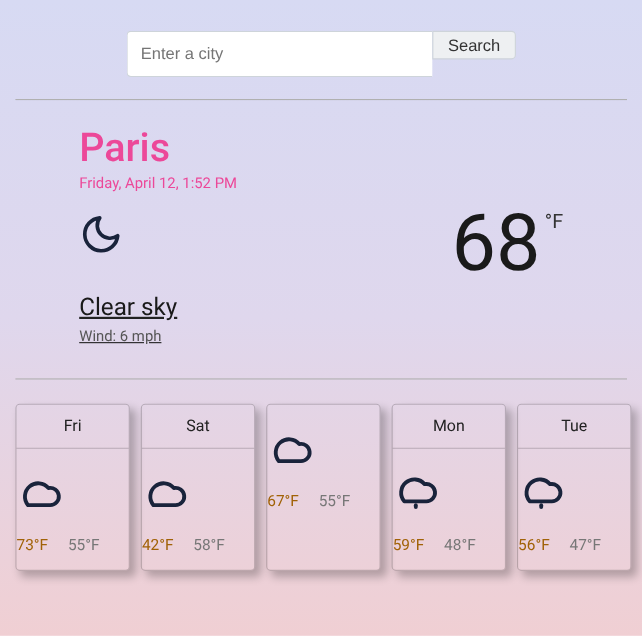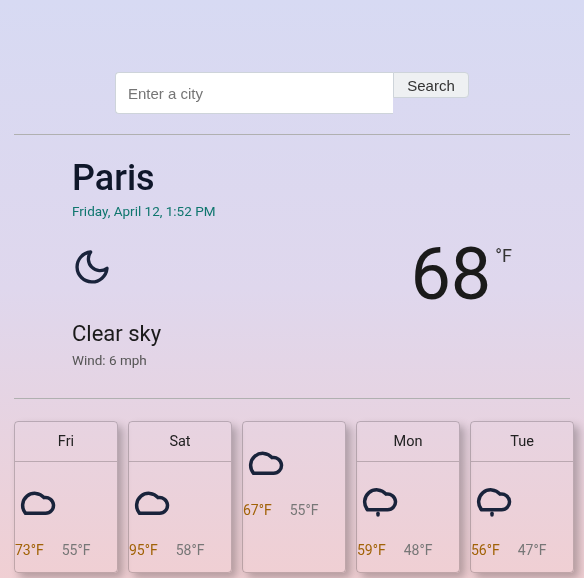--- a/index.html
+++ b/index.html
@@ -11,21 +11,20 @@
       overflow: hidden;
       color: #222;
     }
     .search-bar {
       display: flex;
       justify-content: center;
       padding: 28px 0 20px 0;
     }
     .search-group {
       display: flex;
-      margin-top: 44px;
     }
     .search-input {
       width: 278px;
       height: 42px;
       padding: 8px 12px;
       font-size: 15px;
       border: 1px solid #ced4da;
       border-right: none;
       border-radius: 4px 0 0 4px;
       background: #fff;
@@ -45,35 +44,36 @@
       height: 1px;
       background: #b0b0b0;
       margin: 0 14px;
     }
     .main {
       padding: 22px 14px 30px 72px;
     }
     .city {
       font-size: 36px;
       font-weight: 500;
-      color: #0f172a;
+      color: #ec4899;
       margin-bottom: 4px;
     }
     .date {
       font-size: 13.5px;
-      color: #0f766e;
-      margin-bottom: 18px;
+      color: #ec4899;
+      margin-bottom: 8px;
     }
     .weather-row {
       display: flex;
       justify-content: space-between;
       align-items: flex-start;
     }
     .weather-left {
       padding-left: 0;
+      text-decoration: underline;
     }
     .weather-left svg {
       display: block;
       margin-top: 10px;
       margin-bottom: 34px;
     }
     .condition {
       font-size: 22px;
       color: #1a1a1a;
       margin-bottom: 6px;
@@ -213,21 +213,21 @@
         <span class="hi">73°F</span>
         <span class="lo">55°F</span>
       </div>
     </div>
     <div class="day-card">
       <div class="day-header">Sat</div>
       <span class="day-icon"><svg class="icon-cloud" viewBox="0 0 24 24">
           <use href="#cloud-path"></use>
         </svg></span>
       <div class="day-temps">
-        <span class="hi">95°F</span>
+        <span class="hi">42°F</span>
         <span class="lo">58°F</span>
       </div>
     </div>
     <div class="day-card">
       <span class="day-icon"><svg class="icon-cloud" viewBox="0 0 24 24">
           <use href="#cloud-path"></use>
         </svg></span>
       <div class="day-temps">
         <span class="hi">67°F</span>
         <span class="lo">55°F</span>

